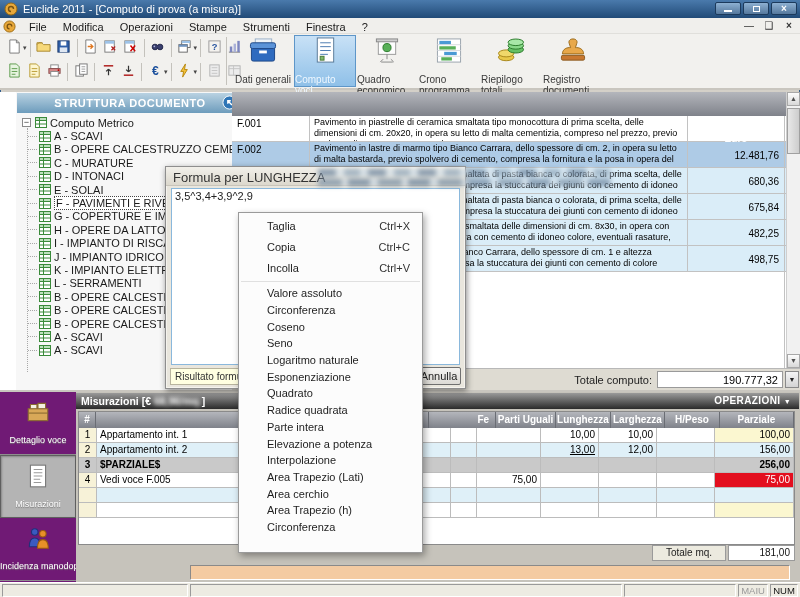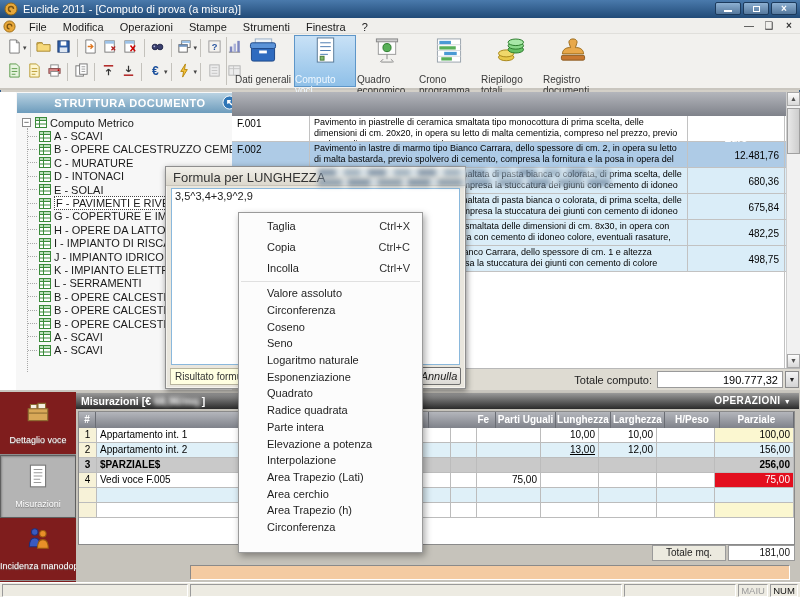--- a/index.html
+++ b/index.html
@@ -65,21 +65,21 @@
 .sbar{position:absolute;right:0;top:0;width:14px;height:276px;background:#f1f1f1;border-left:1px solid #cfcfcf;}
 .sbtn{position:absolute;left:0;width:13px;height:14px;background:linear-gradient(#fdfdfd,#d8d8d8);border:1px solid #a8a8a8;font-size:7px;text-align:center;line-height:12px;color:#505050;}
 .sthumb{position:absolute;left:0;top:16px;width:13px;height:46px;background:linear-gradient(90deg,#e8e8e8,#cdcdcd);border:1px solid #a0a0a0;}
 .totbar{position:absolute;left:0;right:0;top:276px;height:22px;background:#dedbd2;border-top:1px solid #b8b8b8;}
 .totlabel{position:absolute;right:148px;top:0;line-height:22px;font-size:11px;color:#222;}
 .totfield{position:absolute;right:17px;top:2px;width:126px;height:17px;background:#fff;border:1px solid #9a9a9a;font-size:11px;text-align:right;padding:2px 4px 0 0;}
 .totdrop{position:absolute;right:1px;top:2px;width:14px;height:17px;background:linear-gradient(#f4f4f4,#d4d4d4);border:1px solid #8a8a8a;font-size:7px;text-align:center;line-height:15px;color:#222;}
 .gapbar{position:absolute;top:390px;left:0;width:800px;height:2px;background:#c9c6bf;}
 
 .bottomwrap{position:absolute;top:392px;left:0;width:800px;height:190px;background:#c6c3bb;}
-.sidenav{position:absolute;left:0;top:0;width:76px;height:190px;background:#7f1d1d;}
+.sidenav{position:absolute;left:0;top:0;width:76px;height:190px;background:#701a75;}
 .navbtn{width:76px;height:63px;display:flex;flex-direction:column;align-items:center;padding-top:7px;border-bottom:1px solid #8e8e8e;}
 .navbtn svg{width:26px;height:26px;}
 .navbtn .nlabel{font-size:9px;color:#fff;margin-top:6px;white-space:nowrap;overflow:hidden;max-width:76px;text-shadow:0 1px 1px #777;}
 .navbtn.active{background:#b4b4b4;border:1px solid #5f5f5f;box-shadow:inset 1px 1px 2px #888;}
 .misarea{position:absolute;left:76px;top:0;right:0;height:190px;}
 .misheader{position:absolute;left:0;right:1px;top:1px;height:16px;background:linear-gradient(#9a9a9a,#2a2a2a);color:#fff;padding-left:32px;}
 .mistitle{position:absolute;left:5px;top:2px;font-size:10.5px;font-weight:bold;}
 .mistitle .blurnum{filter:blur(2px);}
 .misops{position:absolute;right:8px;top:2px;font-size:10px;font-weight:bold;letter-spacing:.4px;}
 .mistable{position:absolute;left:2px;top:19px;width:717px;border:1px solid #8a8a8a;background:#fff;}
@@ -101,21 +101,21 @@
 .mistot-val{position:absolute;left:652px;top:153px;width:67px;height:16px;background:#fff;border:1px solid #9a9a9a;font-size:10px;text-align:right;line-height:14px;padding-right:4px;color:#111;}
 .strip{position:absolute;left:114px;top:173px;width:600px;height:15px;background:#f4cba2;border:1px solid;border-color:#8a8a8a #fff #fff #8a8a8a;}
 
 .statusbar{position:absolute;top:582px;left:0;width:800px;height:15px;background:#edebe2;border-top:1px solid #fff;}
 .spanel{position:absolute;top:1px;height:13px;border:1px solid;border-color:#9a9a9a #fff #fff #9a9a9a;font-size:9.5px;line-height:12px;text-align:center;color:#222;}
 
 .dialog{position:absolute;left:165px;top:166px;width:301px;height:223px;background:#e9e6dd;border:1px solid #8e8e8e;box-shadow:1px 2px 6px rgba(0,0,0,.45),inset 0 0 0 1px #f5f3ee;z-index:40;}
 .dlg-title{height:19px;background:linear-gradient(#f2f0ea,#dcd8cd);border-bottom:1px solid #c8c4ba;font-size:13px;color:#333;padding:3px 0 0 7px;}
 .dlg-text{position:absolute;left:5px;top:21px;right:5px;bottom:23px;background:#fff;border:1px solid #8ab8dc;font-size:11px;color:#222;padding:1px 3px;}
 .dlg-result{position:absolute;left:4px;bottom:3px;width:112px;height:17px;background:#ffffe1;border:1px solid #b8b49e;font-size:10px;padding:2px 0 0 4px;color:#333;}
-.dlg-cancel{position:absolute;right:4px;bottom:3px;width:44px;height:18px;background:linear-gradient(#f4f3f1,#dcdad5);border:1px solid #707070;border-radius:2px;font-size:11px;text-align:center;line-height:16px;color:#222;font-style:italic;}
+.dlg-cancel{position:absolute;right:4px;bottom:3px;width:44px;height:18px;background:linear-gradient(#f4f3f1,#dcdad5);border:1px solid #707070;border-radius:2px;font-size:11px;text-align:center;line-height:16px;color:#222;}
 
 .blurpatch{position:absolute;left:318px;top:167px;width:294px;height:24px;z-index:45;filter:blur(2.5px);opacity:.8;overflow:hidden;}
 .blurline{height:7px;margin:2px 0 3px;background:repeating-linear-gradient(90deg,#6f87a0 0 18px,#d9e4ec 18px 26px,#8fa6ba 26px 42px,#cfdde8 42px 50px);}
 
 .ctxmenu{position:absolute;left:238px;top:212px;width:185px;height:341px;background:#fcfcfc;border:1px solid #9a9a9a;box-shadow:2px 3px 7px rgba(0,0,0,.35);z-index:50;padding-top:2px;}
 .ctx-item{height:16.7px;display:flex;justify-content:space-between;align-items:center;padding:0 12px 0 28px;font-size:11px;color:#1e1e1e;}
 .ctx-item.top{height:21px;}
 .ctx-item .sc{color:#333;}
 .ctx-sep{height:1px;background:#e0e0e0;margin:3px 2px;}
 .ctx-item.hl{background:linear-gradient(#f3f9fd,#d2e7f7);border:1px solid #76abdd;border-radius:2px;margin:0 2px;padding-left:26px;height:16.7px;}

